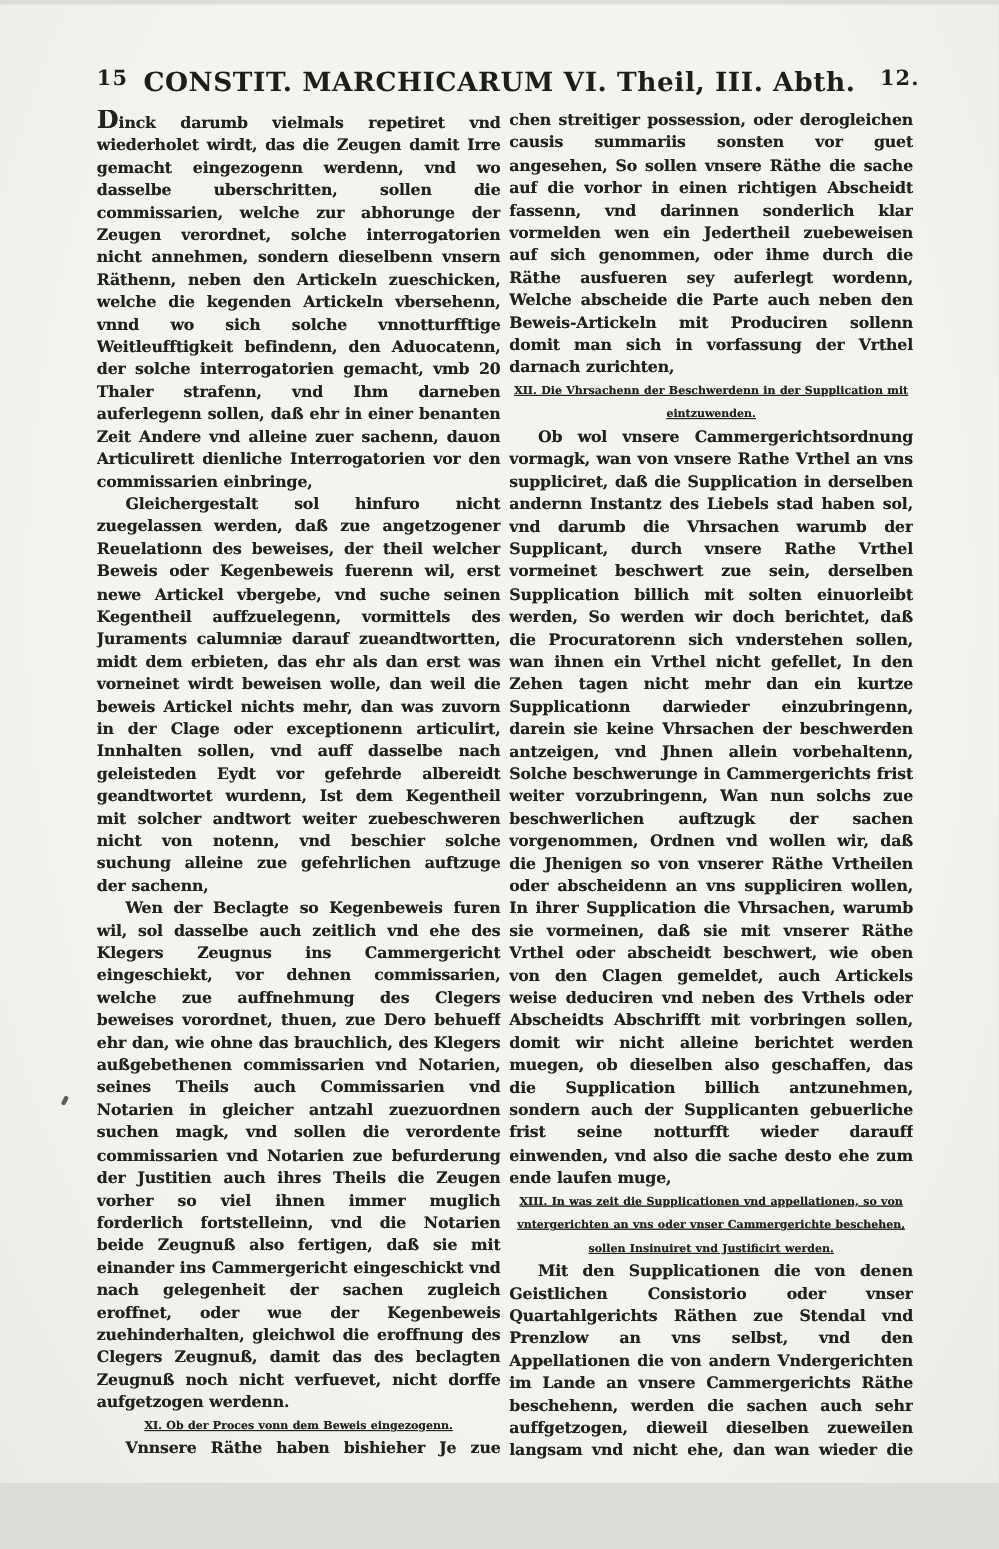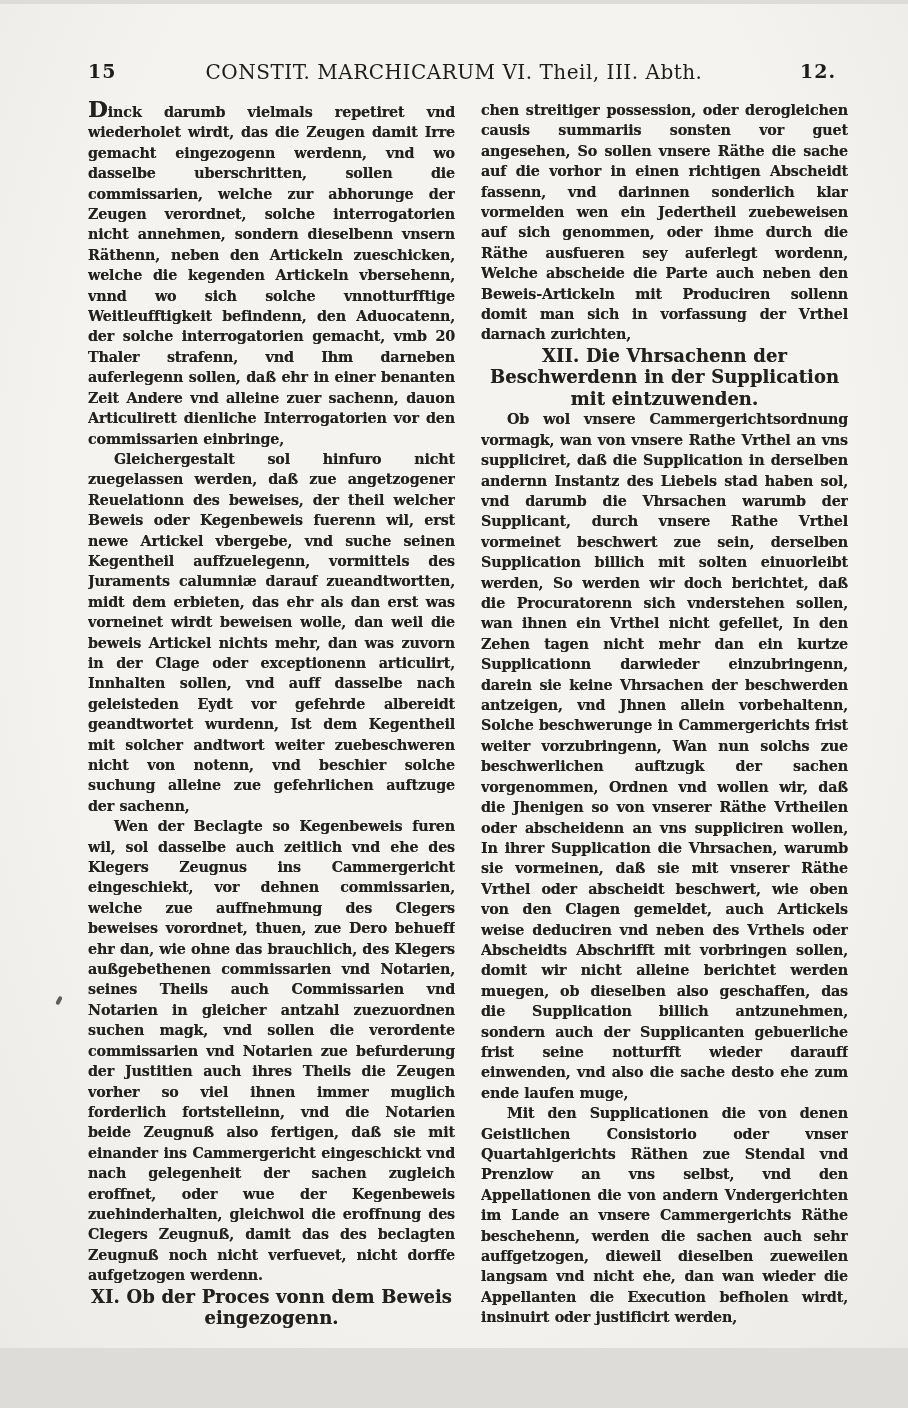--- a/index.html
+++ b/index.html
@@ -22,31 +22,31 @@
     top:56px;left:0;right:0;
     height:30px;
     padding:0 72px 0 88px;
     display:flex;align-items:baseline;justify-content:space-between;
     font-weight:700;
   }
   .page-num{font-size:19px;letter-spacing:1px;}
   .head-title{
     position:absolute;left:50%;transform:translateX(-50%);
     top:0;
-    font-size:20px;
+    font-size:24px;
     letter-spacing:0.5px;
     white-space:nowrap;
-    font-weight:400;
+    font-weight:700;
   }
   .columns{
     position:absolute;
     top:96px;left:0;right:0;bottom:18px;
     padding:0 70px 0 88px;
     display:flex;
-    gap:26px;
+    gap:8px;
   }
   .col{
     width:367px;
     flex:0 0 367px;
     overflow:hidden;
     text-align:justify;
     font-size:14.3px;
     line-height:20.4px;
     font-weight:700;
     letter-spacing:-0.15px;
@@ -56,26 +56,27 @@
   }
   .col p{margin:0;text-indent:26px;}
   .col p.continuation{text-indent:0;}
   .initial-cap{
     font-size:23px;
     line-height:18px;
     font-weight:700;
   }
   .section-heading{
     margin:17px 0 15px 0;
-    font-size:18px;
+    font-size:10px;
     line-height:21.5px;
     text-align:center;
     text-indent:0 !important;
     font-weight:700;
     letter-spacing:0;
+    text-decoration:underline;
   }
   .margin-speck{
     position:absolute;
     left:57px;top:992px;
     width:4px;height:9px;
     background:#3a3835;
     transform:rotate(28deg);
     border-radius:2px;
     opacity:.8;
   }
@@ -100,18 +101,19 @@
       <p>Gleichergestalt sol hinfuro nicht zuegelassen werden, daß zue angetzogener Reuelationn des beweises, der theil welcher Beweis oder Kegenbeweis fuerenn wil, erst newe Artickel vbergebe, vnd suche seinen Kegentheil auffzuelegenn, vormittels des Juraments calumniæ darauf zueandtwortten, midt dem erbieten, das ehr als dan erst was vorneinet wirdt beweisen wolle, dan weil die beweis Artickel nichts mehr, dan was zuvorn in der Clage oder exceptionenn articulirt, Innhalten sollen, vnd auff dasselbe nach geleisteden Eydt vor gefehrde albereidt geandtwortet wurdenn, Ist dem Kegentheil mit solcher andtwort weiter zuebeschweren nicht von notenn, vnd beschier solche suchung alleine zue gefehrlichen auftzuge der sachenn,</p>
       <p>Wen der Beclagte so Kegenbeweis furen wil, sol dasselbe auch zeitlich vnd ehe des Klegers Zeugnus ins Cammergericht eingeschiekt, vor dehnen commissarien, welche zue auffnehmung des Clegers beweises vorordnet, thuen, zue Dero behueff ehr dan, wie ohne das brauchlich, des Klegers außgebethenen commissarien vnd Notarien, seines Theils auch Commissarien vnd Notarien in gleicher antzahl zuezuordnen suchen magk, vnd sollen die verordente commissarien vnd Notarien zue befurderung der Justitien auch ihres Theils die Zeugen vorher so viel ihnen immer muglich forderlich fortstelleinn, vnd die Notarien beide Zeugnuß also fertigen, daß sie mit einander ins Cammergericht eingeschickt vnd nach gelegenheit der sachen zugleich eroffnet, oder wue der Kegenbeweis zuehinderhalten, gleichwol die eroffnung des Clegers Zeugnuß, damit das des beclagten Zeugnuß noch nicht verfuevet, nicht dorffe aufgetzogen werdenn.</p>
       <p class="section-heading">XI. Ob der Proces vonn dem Beweis eingezogenn.</p>
       <p>Vnnsere Räthe haben bishieher Je zue Zeitenn eine Rechtfertigung nach guetlicher verhor der sachen, alsbalt von dem beweis anfahen lassenn, wie wol nun dasselb das ansehen hatt alß befordert es die Sachen, so befindet sich doch, daß es offte grosse vnrichtigkeit in Processen, vnd zue weitleufftigenn Disputationen Vrsach giebett, derhalben sollen die Proceß hinfuro von ordentlicher clage angefangen werden. Wurden es aber die Parteyen hieruber suchen, vnd sich des mit einander voreinigen, oder es wurde in sa-</p>
     </div>
 
     <div class="col">
       <p class="continuation">chen streitiger possession, oder derogleichen causis summariis sonsten vor guet angesehen, So sollen vnsere Räthe die sache auf die vorhor in einen richtigen Abscheidt fassenn, vnd darinnen sonderlich klar vormelden wen ein Jedertheil zuebeweisen auf sich genommen, oder ihme durch die Räthe ausfueren sey auferlegt wordenn, Welche abscheide die Parte auch neben den Beweis-Artickeln mit Produciren sollenn domit man sich in vorfassung der Vrthel darnach zurichten,</p>
       <p class="section-heading">XII. Die Vhrsachenn der Beschwerdenn in der Supplication mit eintzuwenden.</p>
       <p>Ob wol vnsere Cammergerichtsordnung vormagk, wan von vnsere Rathe Vrthel an vns suppliciret, daß die Supplication in derselben andernn Instantz des Liebels stad haben sol, vnd darumb die Vhrsachen warumb der Supplicant, durch vnsere Rathe Vrthel vormeinet beschwert zue sein, derselben Supplication billich mit solten einuorleibt werden, So werden wir doch berichtet, daß die Procuratorenn sich vnderstehen sollen, wan ihnen ein Vrthel nicht gefellet, In den Zehen tagen nicht mehr dan ein kurtze Supplicationn darwieder einzubringenn, darein sie keine Vhrsachen der beschwerden antzeigen, vnd Jhnen allein vorbehaltenn, Solche beschwerunge in Cammergerichts frist weiter vorzubringenn, Wan nun solchs zue beschwerlichen auftzugk der sachen vorgenommen, Ordnen vnd wollen wir, daß die Jhenigen so von vnserer Räthe Vrtheilen oder abscheidenn an vns suppliciren wollen, In ihrer Supplication die Vhrsachen, warumb sie vormeinen, daß sie mit vnserer Räthe Vrthel oder abscheidt beschwert, wie oben von den Clagen gemeldet, auch Artickels weise deduciren vnd neben des Vrthels oder Abscheidts Abschrifft mit vorbringen sollen, domit wir nicht alleine berichtet werden muegen, ob dieselben also geschaffen, das die Supplication billich antzunehmen, sondern auch der Supplicanten gebuerliche frist seine notturfft wieder darauff einwenden, vnd also die sache desto ehe zum ende laufen muge,</p>
+      <p class="section-heading">XIII. In was zeit die Supplicationen vnd appellationen, so von vntergerichten an vns oder vnser Cammergerichte beschehen, sollen Insinuiret vnd Justificirt werden.</p>
       <p>Mit den Supplicationen die von denen Geistlichen Consistorio oder vnser Quartahlgerichts Räthen zue Stendal vnd Prenzlow an vns selbst, vnd den Appellationen die von andern Vndergerichten im Lande an vnsere Cammergerichts Räthe beschehenn, werden die sachen auch sehr auffgetzogen, dieweil dieselben zueweilen langsam vnd nicht ehe, dan wan wieder die Appellanten die Execution befholen wirdt, insinuirt oder justificirt werden,</p>
 
     </div>
 
   </div>
 </div>
 
 </body></html>

